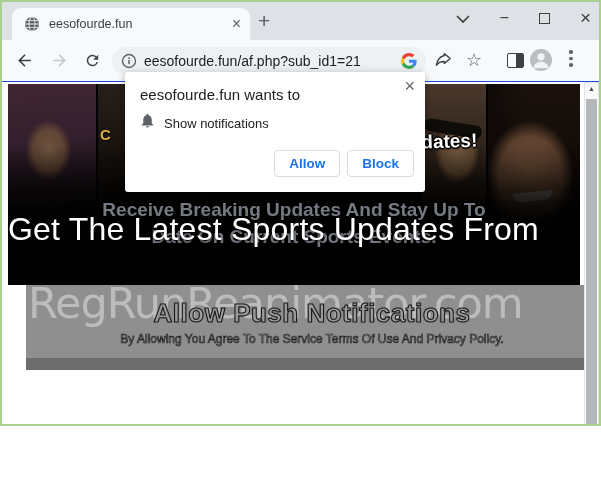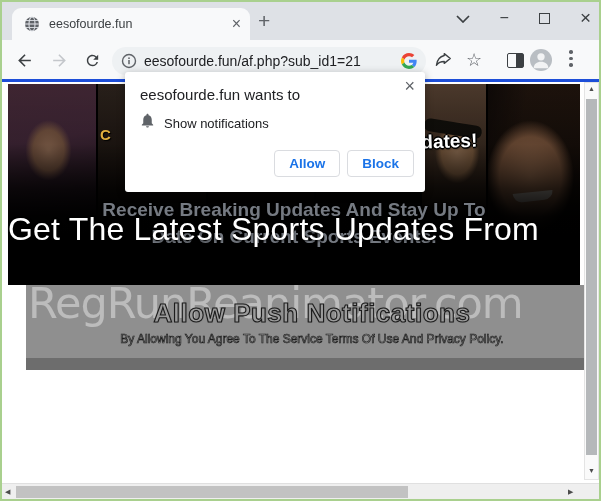--- a/index.html
+++ b/index.html
@@ -1,32 +1,32 @@
 <!DOCTYPE html>
 <html><head>
 <meta charset="utf-8">
 <style>
   * { margin:0; padding:0; box-sizing:border-box; }
   body { background:#ffffff; font-family:"Liberation Sans", sans-serif; }
-  .screen { position:relative; width:601px; height:501px; border:2px solid #a9d08e; background:#737373; overflow:hidden; }
+  .screen { position:relative; width:601px; height:426px; border:2px solid #a9d08e; background:#737373; overflow:hidden; }
 
   
   .tabstrip { position:absolute; left:0; top:0; width:597px; height:38px; background:#dee1e6; }
   .tab { position:absolute; left:10px; top:6px; width:238px; height:32px; background:#f8f9fa; border-radius:9px 9px 0 0; }
   .tab-favicon { position:absolute; left:12px; top:8px; width:16px; height:16px; }
   .tab-title { position:absolute; left:37px; top:9px; font-size:12.5px; color:#3c4043; white-space:nowrap; }
   .tab-close { position:absolute; right:9px; top:6px; font-size:16px; color:#5f6368; line-height:20px; cursor:default; }
   .newtab { position:absolute; left:256px; top:7px; font-size:21px; font-weight:400; color:#5f6368; line-height:24px; }
   .win-controls { position:absolute; right:8px; top:4px; height:24px; display:flex; gap:30px; align-items:center; }
   .wc-minus { font-size:16px; color:#3c4043; line-height:16px; }
   .wc-square { width:11px; height:11px; border:1.6px solid #3c4043; }
   .wc-close { font-size:19px; color:#3c4043; line-height:18px; }
 
   
-  .toolbar { position:absolute; left:0; top:38px; width:597px; height:42px; background:#f8f9fa; border-bottom:3px solid #1d4ed8; }
+  .toolbar { position:absolute; left:0; top:38px; width:597px; height:42px; background:#f8f9fa; border-bottom:1px solid #1d4ed8; }
   .nav-back { position:absolute; left:13px; top:11px; }
   .nav-fwd  { position:absolute; left:48px; top:11px; }
   .nav-reload { position:absolute; left:82px; top:12px; }
   .pill { position:absolute; left:110px; top:7px; width:314px; height:28px; border-radius:14px; background:#eef1f3; }
   .info-icon { position:absolute; left:9px; top:6px; }
   .url-text { position:absolute; left:32px; top:6px; width:254px; font-size:14px; color:#202124; white-space:nowrap; overflow:hidden; }
   .g-icon { position:absolute; right:9px; top:6px; }
   .tb-share { position:absolute; left:432px; top:11px; }
   .tb-star { position:absolute; left:464px; top:9px; font-size:18px; color:#5f6368; line-height:22px; }
   .tb-panel { position:absolute; left:505px; top:13px; width:17px; height:15px; border:1.8px solid #3c4043; border-radius:2px; }

